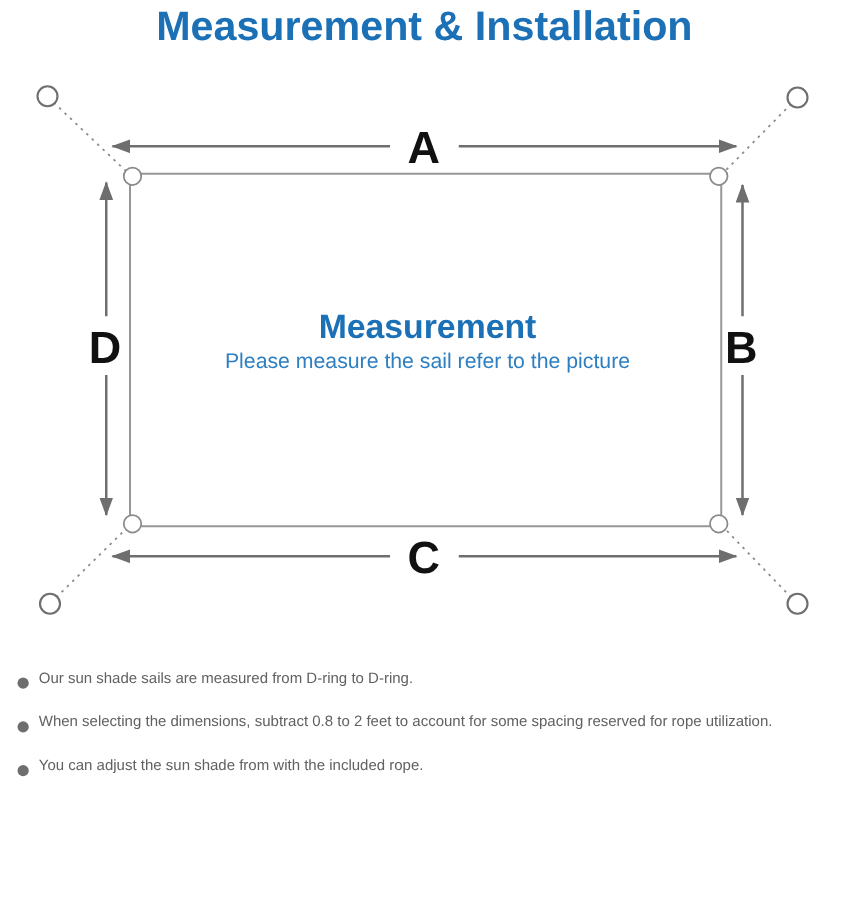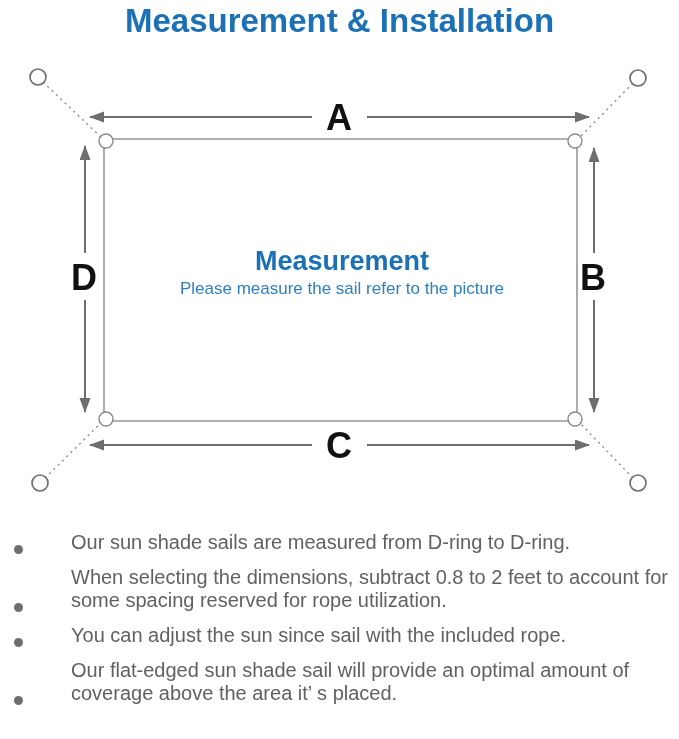--- a/index.html
+++ b/index.html
@@ -33,24 +33,24 @@
   .dim-line{stroke:var(--arrow-gray);stroke-width:2;fill:none;}
   .dim-label{font-family:"Liberation Sans","DejaVu Sans",sans-serif;font-size:36px;font-weight:bold;fill:var(--label-black);text-anchor:middle;}
   .center-title{font-family:"Liberation Sans","DejaVu Sans",sans-serif;font-size:27px;font-weight:bold;fill:var(--accent-blue);text-anchor:middle;}
   .center-subtitle{font-family:"Liberation Sans","DejaVu Sans",sans-serif;font-size:17px;fill:var(--subtitle-blue);text-anchor:middle;}
 
   .notes{
     position:absolute;left:14px;top:531px;width:660px;
     list-style:none;
   }
   .note-item{
-    display:flex;align-items:flex-end;
+    display:flex;align-items:center;
     margin-bottom:12px;
     color:var(--text-gray);
-    font-size:20px;line-height:23px;gap:40px;
+    font-size:12px;line-height:23px;
   }
   .note-dot{
     flex:0 0 auto;
     width:9px;height:9px;border-radius:50%;
     background:#6e6e6e;
     margin:7px 8px 0 0;
   }
   .note-text{max-width:632px;}
 </style>
 </head>
@@ -108,21 +108,17 @@
     <li class="note-item">
       <span class="note-dot"></span>
       <span class="note-text">Our sun shade sails are measured from D-ring to D-ring.</span>
     </li>
     <li class="note-item">
       <span class="note-dot"></span>
       <span class="note-text">When selecting the dimensions, subtract 0.8 to 2 feet to account for some spacing reserved for rope utilization.</span>
     </li>
     <li class="note-item">
       <span class="note-dot"></span>
-      <span class="note-text">You can adjust the sun since sail with the included rope.</span>
-    </li>
-    <li class="note-item">
-      <span class="note-dot"></span>
-      <span class="note-text">Our flat-edged sun shade sail will provide an optimal amount of coverage above the area it’ s placed.</span>
+      <span class="note-text">You can adjust the sun shade from with the included rope.</span>
     </li>
   </ul>
 
 </div>
 
 </body></html>

